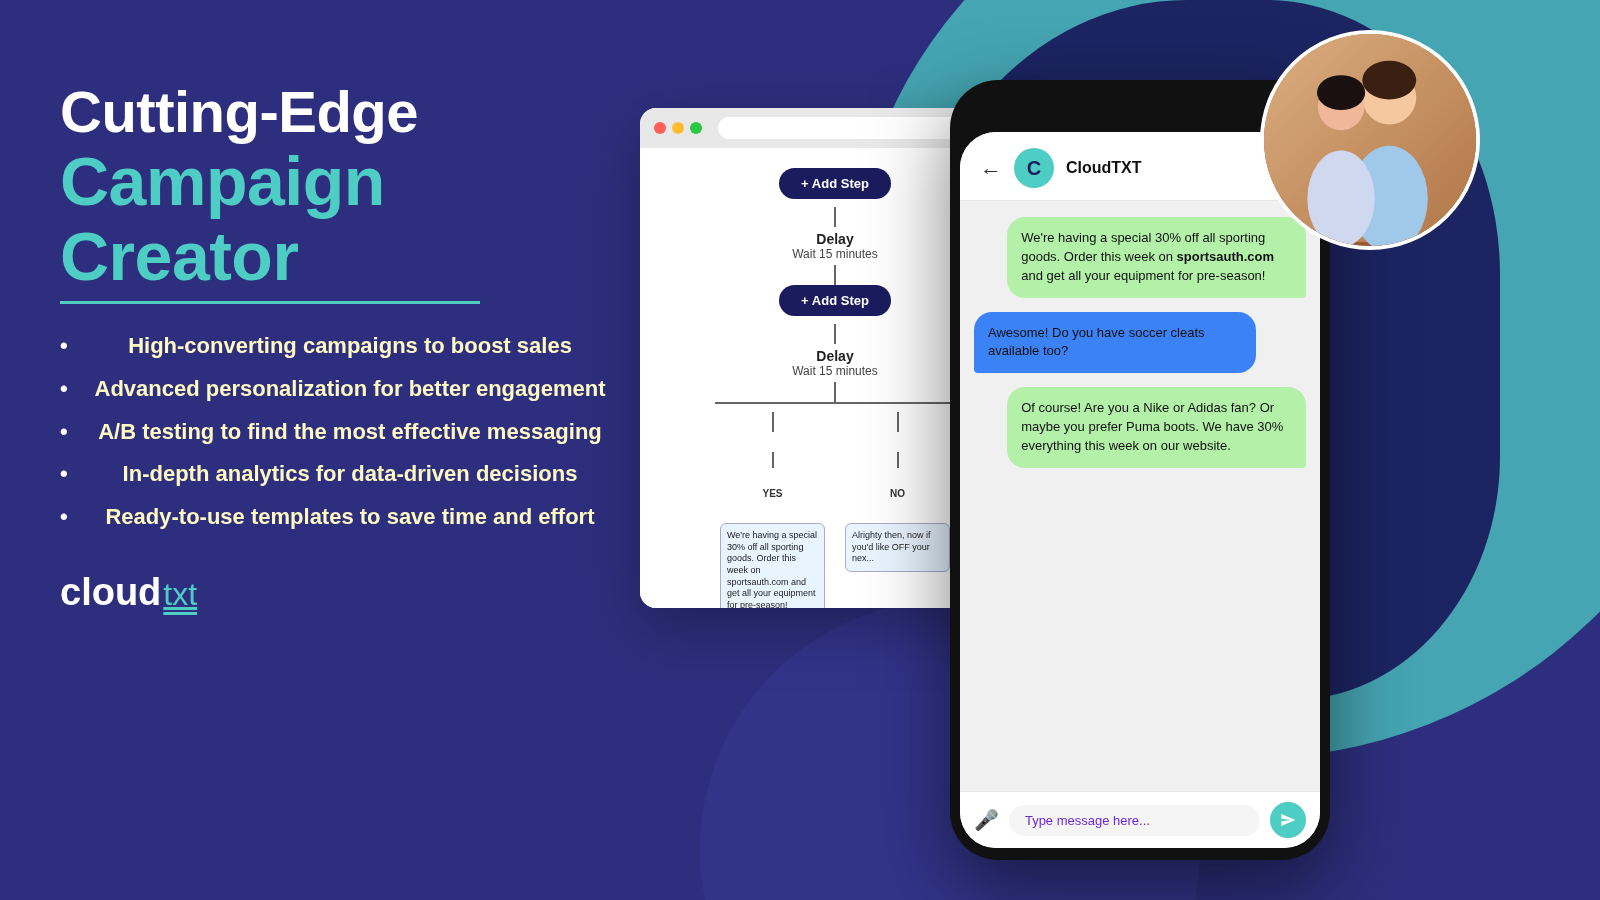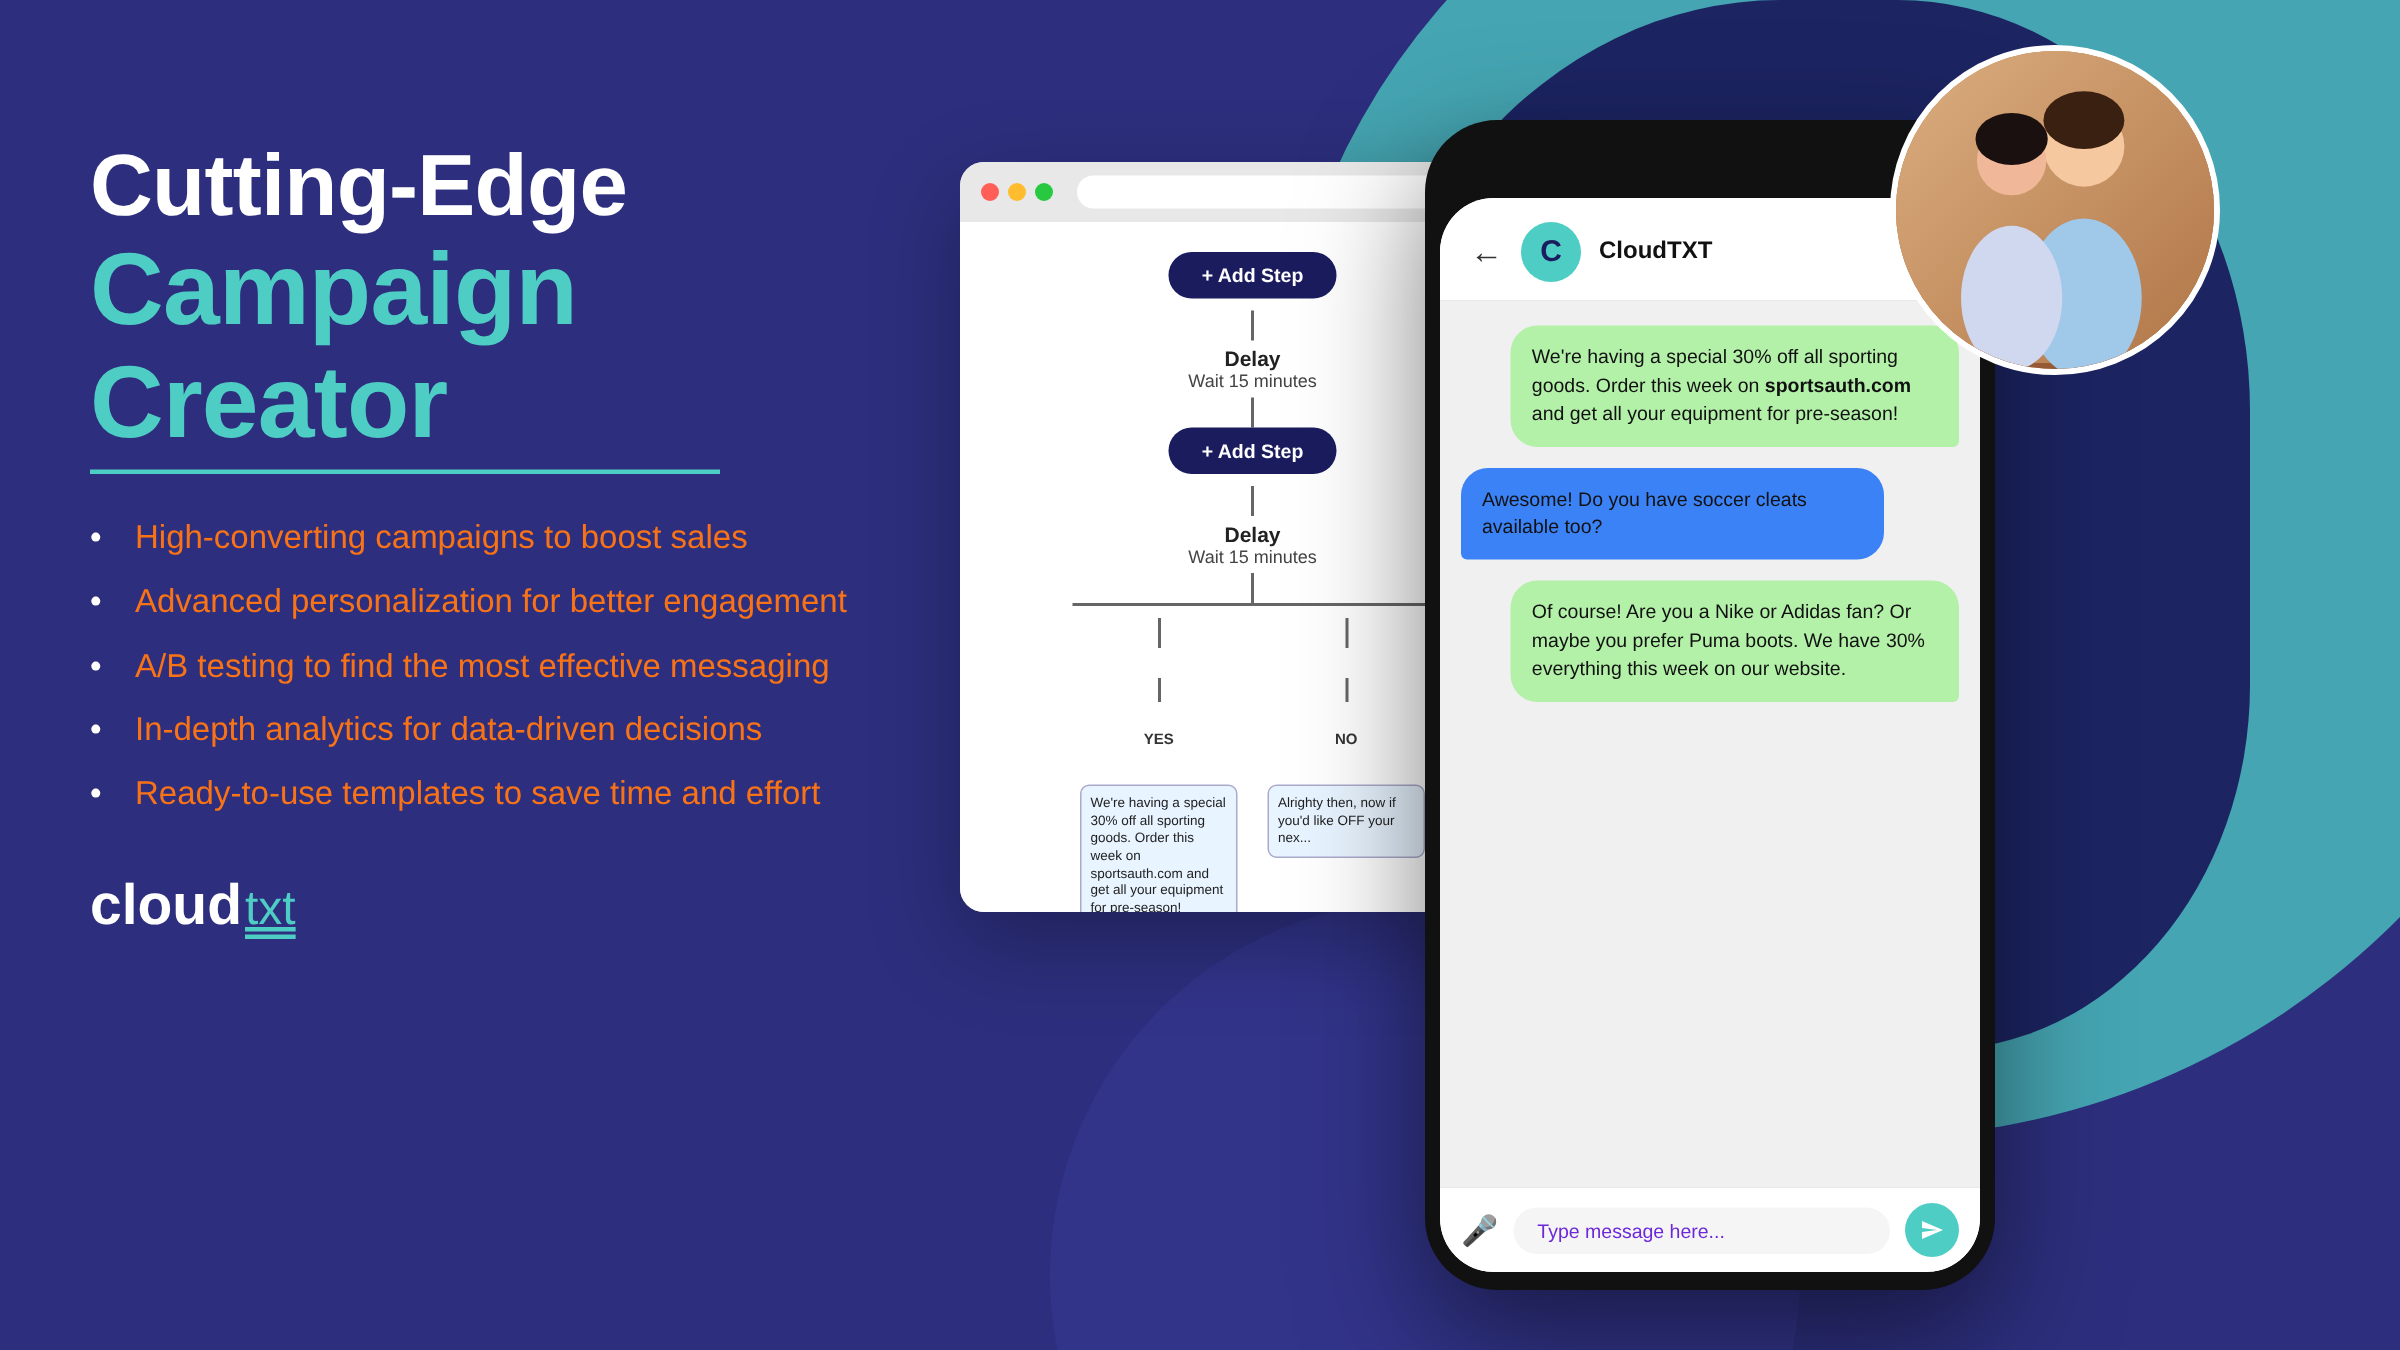--- a/index.html
+++ b/index.html
@@ -10,21 +10,21 @@
       overflow: hidden;
       background: #2d2f7e;
       font-family: 'Segoe UI', Arial, sans-serif;
       position: relative;
     }
 
     
     .left-panel {
       position: absolute;
       left: 60px;
-      top: 92px;
+      top: 80px;
       width: 550px;
       z-index: 10;
     }
 
     .title-white {
       font-size: 58px;
       font-weight: 800;
       color: #ffffff;
       line-height: 1.1;
       letter-spacing: -0.5px;
@@ -45,27 +45,28 @@
       margin-top: 8px;
       margin-bottom: 28px;
     }
 
     .bullet-list {
       list-style: none;
       margin-bottom: 40px;
     }
 
     .bullet-list li {
-      color: #f97316;
+      color: #fef9c3;
       font-size: 22px;
-      font-weight: 400;
+      font-weight: 700;
       margin-bottom: 14px;
       padding-left: 30px;
       position: relative;
       line-height: 1.3;
+      text-align: center;
     }
 
     .bullet-list li::before {
       content: '•';
       position: absolute;
       left: 0;
       color: #ffffff;
       font-size: 22px;
     }
 

